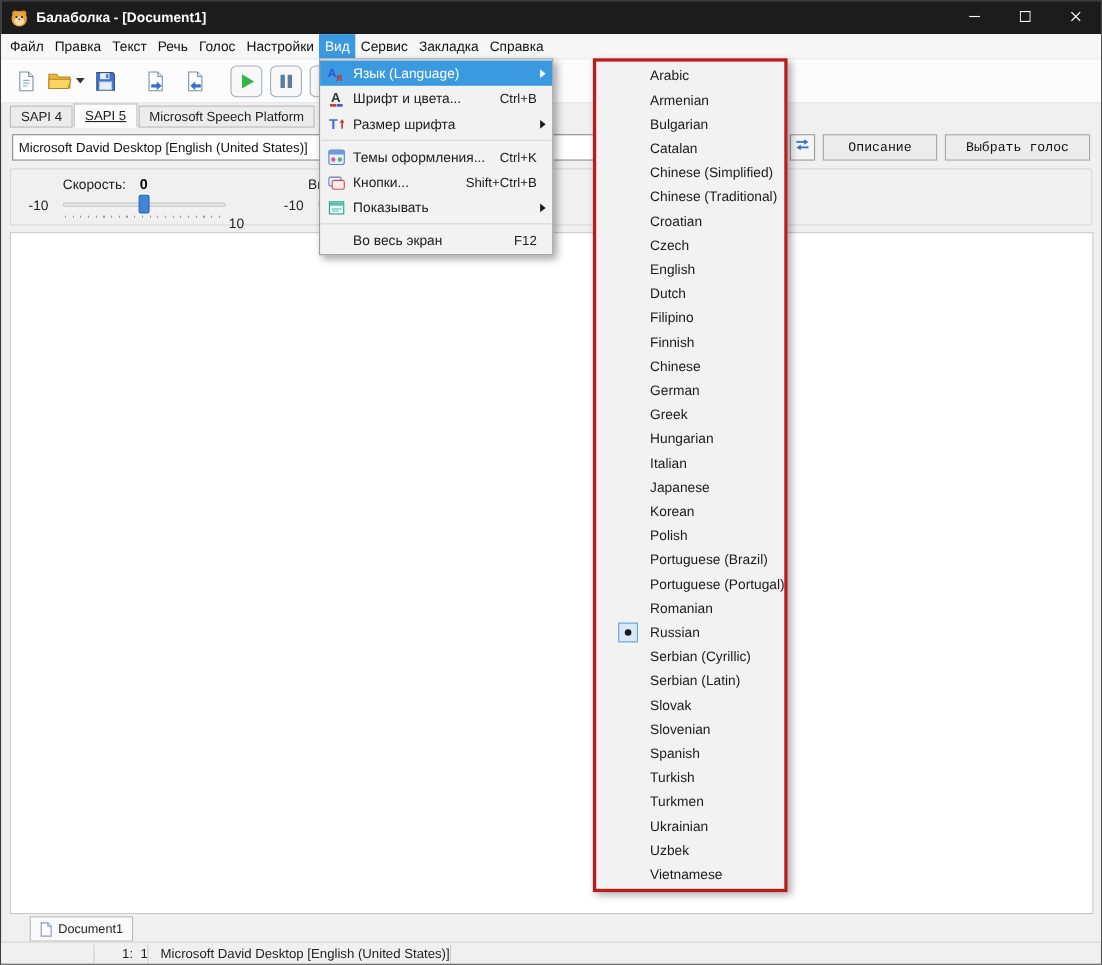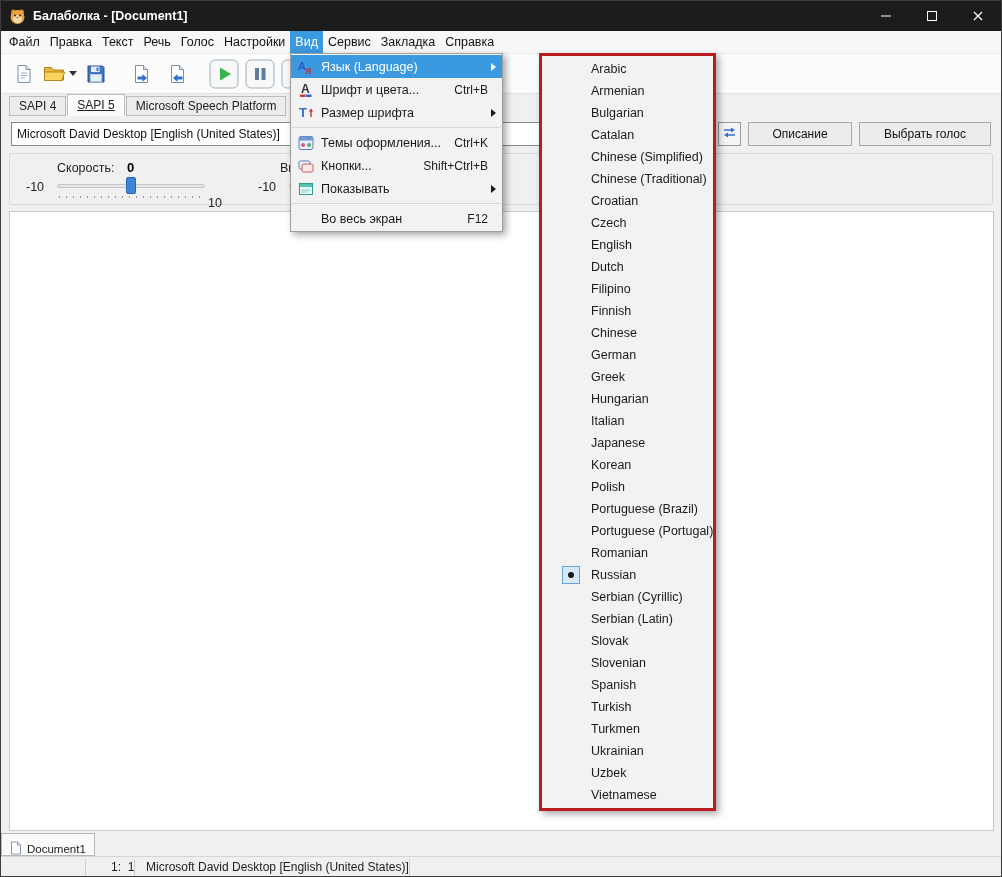--- a/index.html
+++ b/index.html
@@ -41,21 +41,21 @@
 
   
   .voice-row { position:absolute; left:0; top:121px; width:100%; height:26px; }
   .combobox { position:absolute; left:10px; top:0; width:700px; height:24px; background:#fff;
               border:1px solid #898989; display:flex; align-items:center; }
   .combo-text { font-size:12px; padding-left:5px; color:#111; white-space:nowrap; overflow:hidden; }
   .combo-arrow { position:absolute; right:4px; top:8px; }
   .small-btn.refresh { position:absolute; left:717px; top:0; width:23px; height:24px; border:1px solid #9a9a9a;
               background:#f4f4f4; display:flex; align-items:center; justify-content:center; }
   .push-btn { position:absolute; top:0; height:24px; font-size:12px; background:#ececec;
-              border:1px solid #a8a8a8; font-family:Liberation Sans, sans-serif; color:#111; }
+              border:1px solid #a8a8a8; font-family:Liberation Mono, monospace; color:#111; }
   .push-btn.describe { left:747px; width:104px; }
   .push-btn.select { left:858px; width:132px; }
 
   
   .slider-box { position:absolute; left:8px; top:152px; width:984px; height:52px; border:1px solid #d8d8d8;
                 background:#f0f0f0; border-radius:2px; font-size:12.5px; color:#222; }
   .sp-label { position:absolute; left:47px; top:7px; }
   .sp-value { position:absolute; left:117px; top:6px; font-weight:bold; font-size:13px; color:#000; }
   .sp-min  { position:absolute; left:16px; top:26px; }
   .sp-max  { position:absolute; left:198px; top:26px;margin-top:16px; }
@@ -70,22 +70,22 @@
            background:repeating-linear-gradient(to right,#999 0 1px,transparent 1px 7px); }
   .pt-label { position:absolute; left:270px; top:7px; }
   .pt-min   { position:absolute; left:248px; top:26px; }
 
   
   .text-area { position:absolute; left:8px; top:210px; width:985px; height:620px; background:#fff;
                border:1px solid #c9c9c9; }
 
   
   .doc-tabs { position:absolute; left:0; top:831px; width:100%; height:24px; }
-  .dtab { position:absolute; left:0; top:1px; height:23px; min-width:84px; background:#fafafa;
-          border:1px solid #b8b8b8; display:flex; align-items:flex-end; padding:0 8px; font-size:11.5px; color:#222; }
+  .dtab { position:absolute; left:26px; top:1px; height:23px; min-width:84px; background:#fafafa;
+          border:1px solid #b8b8b8; display:flex; align-items:center; padding:0 8px; font-size:11.5px; color:#222; }
   .dtab .dico { display:inline-flex; margin-right:5px; }
 
   
   .statusbar { position:absolute; left:0; top:855px; width:100%; height:21px; background:#f0f0f0;
                border-top:1px solid #d4d4d4; font-size:12px; color:#222; }
   .sb-pos { position:absolute; left:90px; top:3px; white-space:pre;margin-left:20px; }
   .sb-voice { position:absolute; left:145px; top:3px; white-space:pre; }
   .sb-sep { position:absolute; top:2px; width:1px; height:17px; background:#cfcfcf; }
   .s1 { left:84px; } .s2 { left:133px; } .s3 { left:408px; }
 

